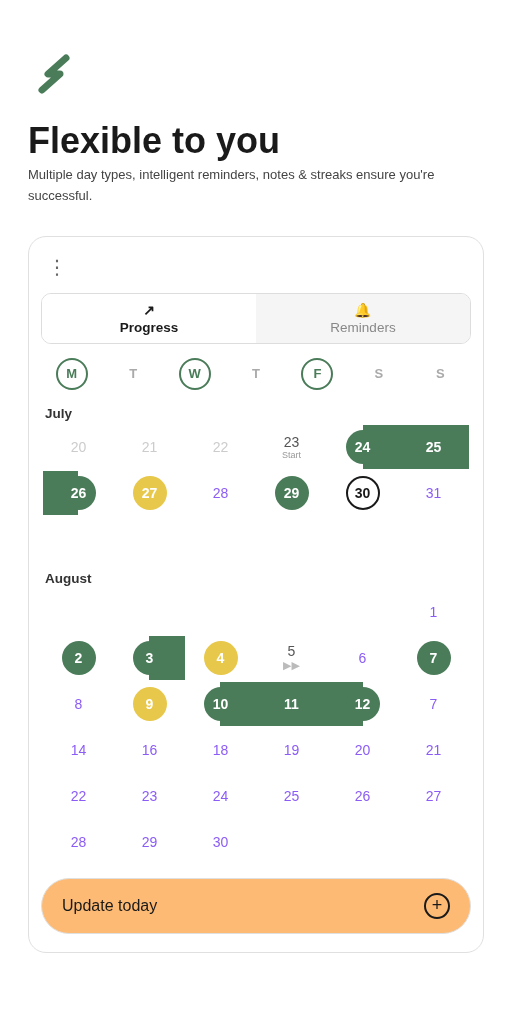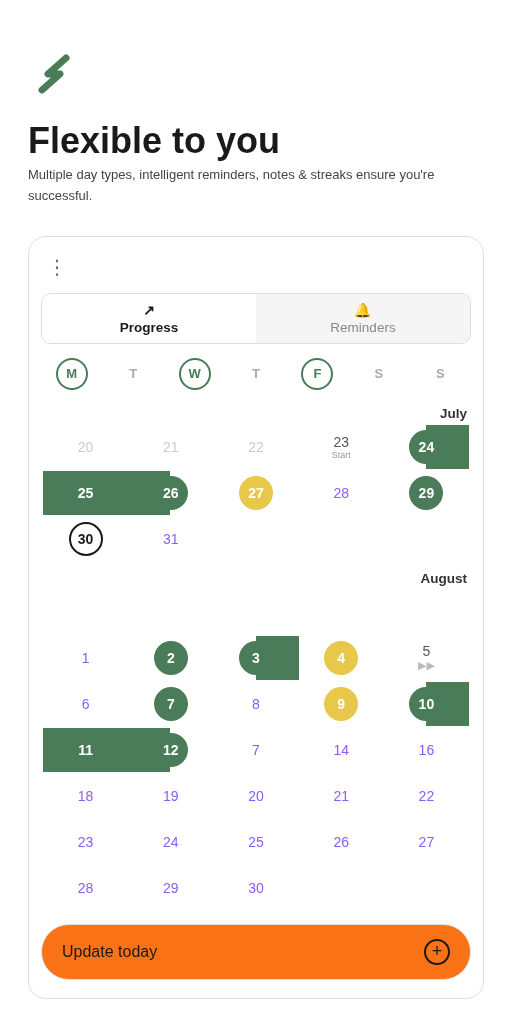--- a/index.html
+++ b/index.html
@@ -109,30 +109,29 @@
     }
     .weekday-pill.inactive {
       color: #aaa;
     }
     .month-section { padding: 4px 14px 0 14px; }
     .month-label {
       font-size: 13.5px;
       font-weight: 700;
       color: #333;
       padding: 6px 2px 4px 2px;
-      text-align: right;
     }
     .calendar-grid {
       display: grid;
-      grid-template-columns: repeat(5, 1fr);
+      grid-template-columns: repeat(6, 1fr);
       gap: 2px 0;
     }
     .update-btn {
       margin: 14px 12px 2px 12px;
-      background: #f97316;
+      background: #fdba74;
       border: 1.5px solid #e0e0e0;
       border-radius: 50px;
       padding: 14px 20px;
       display: flex;
       align-items: center;
       justify-content: space-between;
       cursor: pointer;
       font-size: 16px;
       font-weight: 500;
       color: #1a1a1a;

